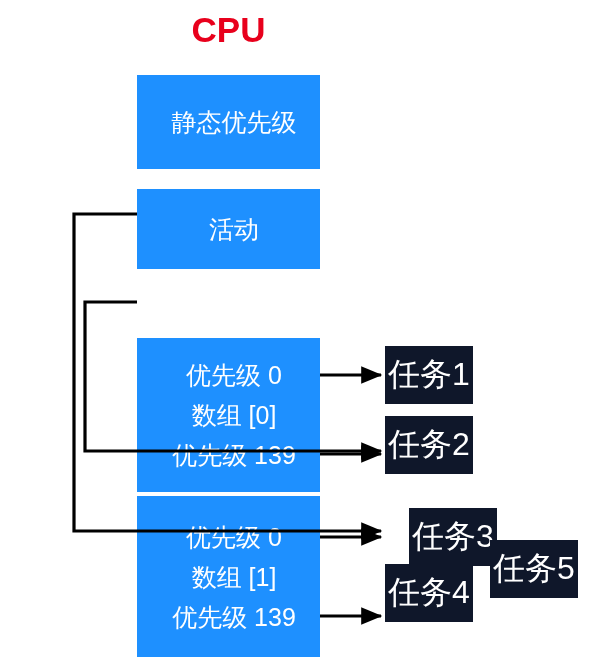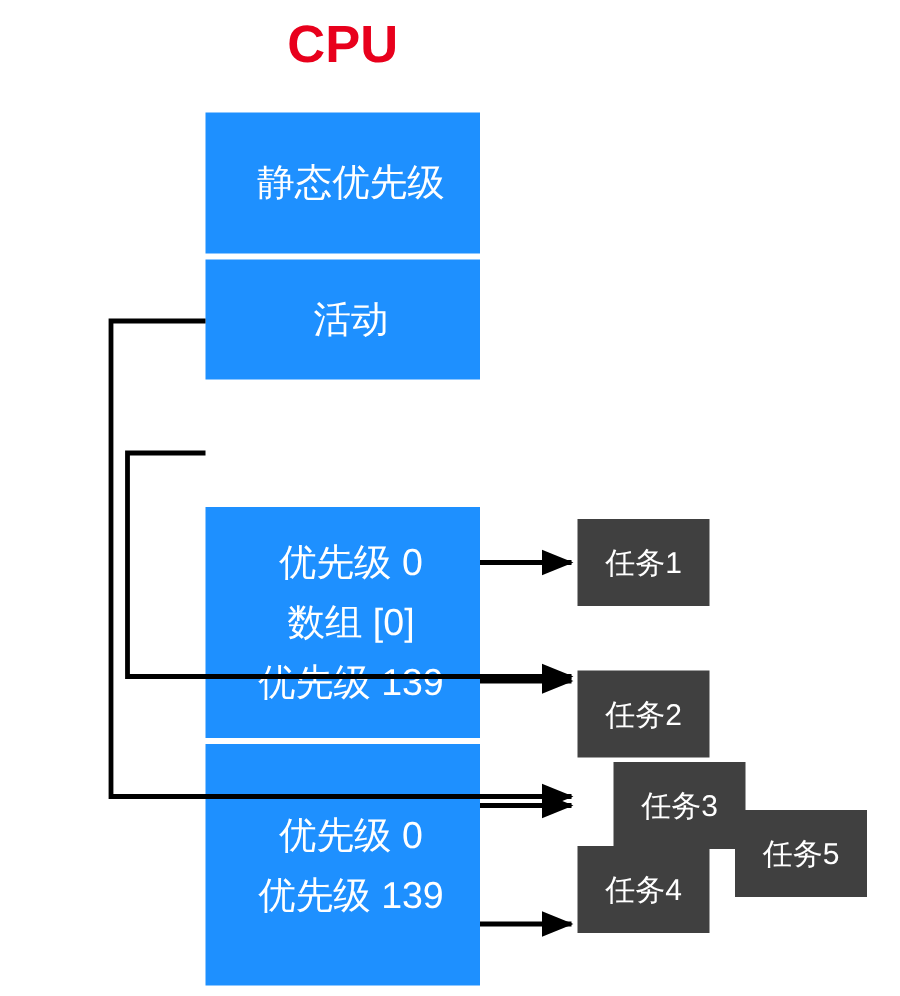--- a/index.html
+++ b/index.html
@@ -60,41 +60,41 @@
     box-sizing: border-box;
     padding-left: 11px;
   }
   .blue-cell .line {
     display: block;
     white-space: nowrap;
   }
 
   
   .cell-static   { top: 0px;   height: 94px; }
-  .cell-active   { top: 98px;  height: 80px; text-align: center; }
+  .cell-active   { top: 114px;  height: 80px; text-align: center; }
   .cell-expired  { top: 182px; height: 77px; }
   .cell-array0   { top: 263px; height: 154px; }
   .cell-array1   { top: 421px; height: 161px; }
 
   
   .task-box {
     position: absolute;
     width: 88px;
     height: 58px;
-    background: #404040;
+    background: #0f172a;
     color: #ffffff;
     display: flex;
     align-items: center;
     justify-content: center;
-    font-size: 20px;
+    font-size: 32px;
     white-space: nowrap;
     box-sizing: border-box;
   }
   .task-1 { left: 385px; top: 346px; }
-  .task-2 { left: 385px; top: 447px; }
+  .task-2 { left: 385px; top: 416px; }
   .task-3 { left: 385px; top: 508px; margin-left: 24px; }
   .task-4 { left: 385px; top: 564px; }
   .task-5 { left: 490px; top: 508px; margin-top: 32px; }
 
   
   #connectors {
     position: absolute;
     left: 0;
     top: 0;
     width: 600px;
@@ -121,20 +121,21 @@
 
 
     <div class="blue-cell cell-array0">
       <span class="line">优先级 0</span>
       <span class="line">数组 [0]</span>
       <span class="line">优先级 139</span>
     </div>
 
     <div class="blue-cell cell-array1">
       <span class="line">优先级 0</span>
+      <span class="line">数组 [1]</span>
       <span class="line">优先级 139</span>
     </div>
 
   </div>
 
   <div class="task-box task-1">
     <span>任务1</span>
   </div>
   <div class="task-box task-2">
     <span>任务2</span>

